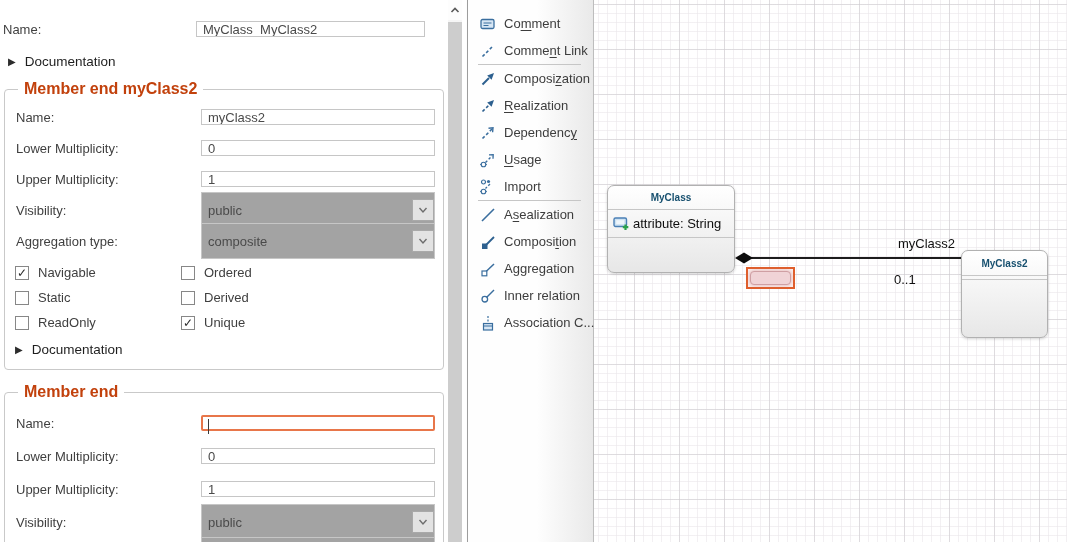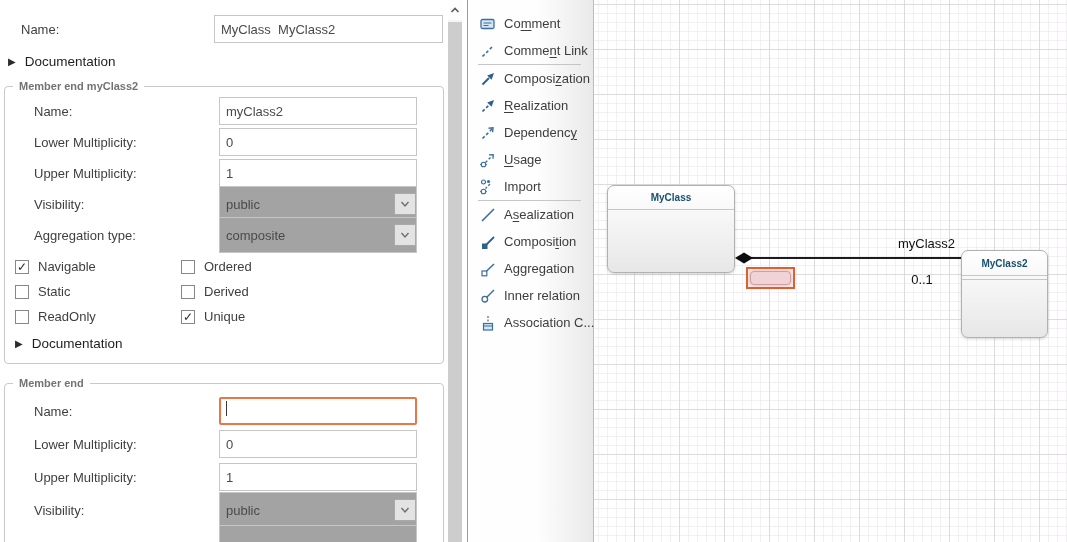--- a/index.html
+++ b/index.html
@@ -1,39 +1,39 @@
 <!DOCTYPE html>
 <html><head>
 <meta charset="utf-8">
 <style>
   * { margin:0; padding:0; box-sizing:border-box; }
   html,body { width:1067px; height:542px; overflow:hidden; background:#fff;
     font-family:"Liberation Sans", sans-serif; font-size:13px; color:#3f3f3f; }
 
   
   .props-panel { position:absolute; left:0; top:0; width:448px; height:542px; background:#fff; }
-  .row { display:flex; align-items:center; margin:7px 18px; height:24px; }
+  .row { display:flex; align-items:center; margin:7px 0; height:24px; }
   .row > label { flex:0 0 196px; padding-left:3px; color:#3f3f3f; }
   .control { flex:1; position:relative; }
-  input.text { width:100%; height:28px; border:1px solid #c6c6c6; padding:0 6px;
+  input.text { width:100%; height:16px; border:1px solid #c6c6c6; padding:0 6px;
     font:13px "Liberation Sans", sans-serif; color:#4a4a4a; background:#fff; outline:none; }
   input.text.focused { border:2px solid #e8764a; border-radius:2px; }
   .caret { position:absolute; left:7px; top:4px; width:1px; height:15px; background:#3a3a3a; }
 
   .select { display:flex; align-items:center; height:36px; border:1px solid #c6c6c6; background:#a3a3a3; }
   .sel-text { flex:1; padding-left:6px; color:#4a4a4a; }
   .sel-btn { width:22px; height:22px; background:#e3e3e3; border:1px solid #a9a9a9;
     display:flex; align-items:center; justify-content:center; }
 
   .doc-row { display:flex; align-items:center; margin:13px 6px 11px 6px; }
   .tri { font-size:10px; color:#2c2c2c; margin-left:2px; }
   .doc-label { margin-left:9px; color:#1e1e1e; font-size:13.5px; }
 
   fieldset { border:1px solid #c9c9c9; border-radius:4px; margin:2px 4px 0 4px; padding:0 8px 6px 8px; }
-  legend { color:#737373; font-weight:bold; padding:0 6px; font-size:11px; }
+  legend { color:#c2410c; font-weight:bold; padding:0 6px; margin-left:5px; font-size:16px; }
   fieldset .row > label { flex:0 0 188px; }
   fieldset .doc-row { margin:12px 0 6px 0; }
 
   .cb-grid { display:grid; grid-template-columns:166px 1fr; row-gap:10px; margin:12px 2px 4px 2px; }
   .cb { display:flex; align-items:center; gap:9px; }
   .cb .box { width:14px; height:14px; border:1px solid #878787; background:#fff; color:#2f2f2f;
     font-size:12px; line-height:12px; display:flex; align-items:center; justify-content:center; }
 
   
   .v-scrollbar { position:absolute; left:448px; top:0; width:14px; height:542px; background:#f6f6f6; }
@@ -69,21 +69,21 @@
   .attr-row { display:flex; align-items:center; height:28px; padding-left:5px;
     border-bottom:1px solid #c6c6c6; color:#0f0f0f; }
   .attr-row span { margin-left:3px; }
   .class2 { left:367px; top:250px; width:87px; height:88px; }
   .class2 .uml-title { height:25px; line-height:25px; }
   .empty-attr { height:4px; border-bottom:1px solid #c6c6c6; }
 
   .assoc-svg { position:absolute; left:140px; top:248px; }
   .edge-label { position:absolute; color:#101010; font-size:13px; }
   .lbl-name { left:250px; top:236px; width:111px; text-align:right; }
-  .lbl-mult { left:300px; top:272px; width:56px; text-align:center; }
+  .lbl-mult { left:300px; top:272px; width:56px; text-align:left; }
 
   .edit-box { position:absolute; left:152px; top:267px; width:49px; height:22px;
     border:2px solid #e05f2c; background:#fbeeee; }
   .edit-box .inner { margin:2px; height:14px; background:#f0d3d6; border:1px solid #cf9fa3;
     border-radius:4px; box-shadow:0 0 4px rgba(197,115,115,.55); }
 </style>
 </head>
 <body>
 
 <div class="props-panel">
@@ -346,20 +346,28 @@
         <path d="M4.5 12h9" stroke="#3a6e9e" stroke-width="1" fill="none"></path>
       </svg>
     <span class="pal-label"><span>Association C...</span><span class="mn"></span><span></span></span>
   </div>
 </div>
 
 <div class="canvas">
 
   <div class="uml-class class1">
     <div class="uml-title">MyClass</div>
+    <div class="attr-row">
+      <svg width="17" height="15" viewBox="0 0 17 15">
+          <rect x="1" y="2" width="12.5" height="8.5" rx="1.5" fill="#cde2f2" stroke="#4a7fb5" stroke-width="1.4"></rect>
+          <rect x="3.2" y="4.2" width="8" height="4" fill="#eef5fb"></rect>
+          <path d="M12.5 8.5 v5.5 M9.8 11.2 h5.5" stroke="#2ba14c" stroke-width="2.2" fill="none"></path>
+        </svg>
+      <span>attribute: String</span>
+    </div>
   </div>
 
   <svg class="assoc-svg" width="232" height="22" viewBox="0 0 232 22">
     <line x1="16" y1="10" x2="228" y2="10" stroke="#1c1c1c" stroke-width="2.2"></line>
     <polygon points="1,10 10,4.5 19,10 10,15.5" fill="#0d0d0d"></polygon>
   </svg>
 
   <div class="edge-label lbl-name">myClass2</div>
   <div class="edge-label lbl-mult">0..1</div>
 

